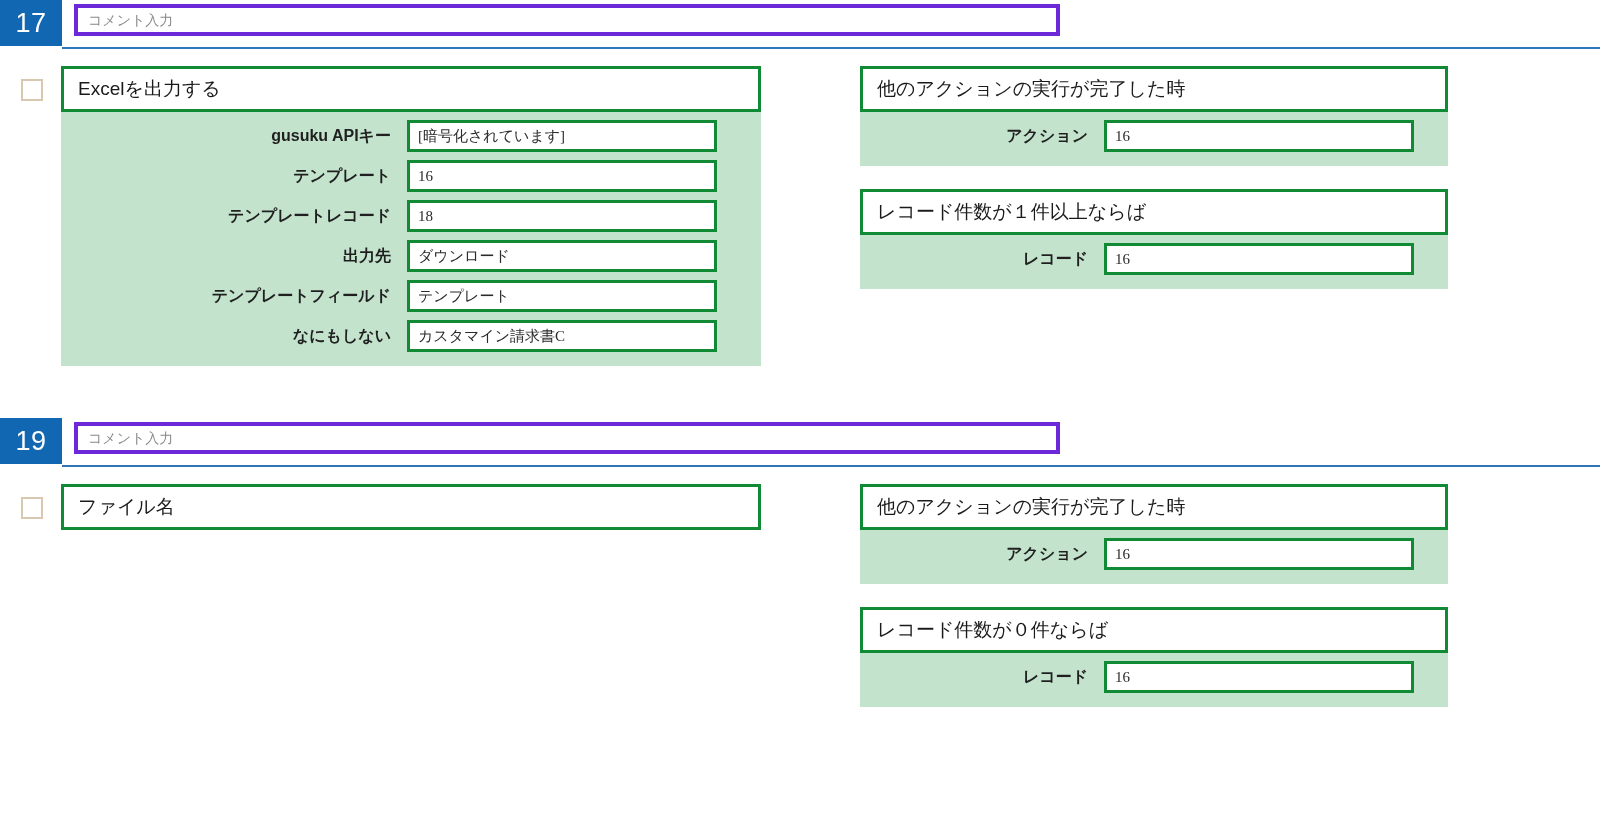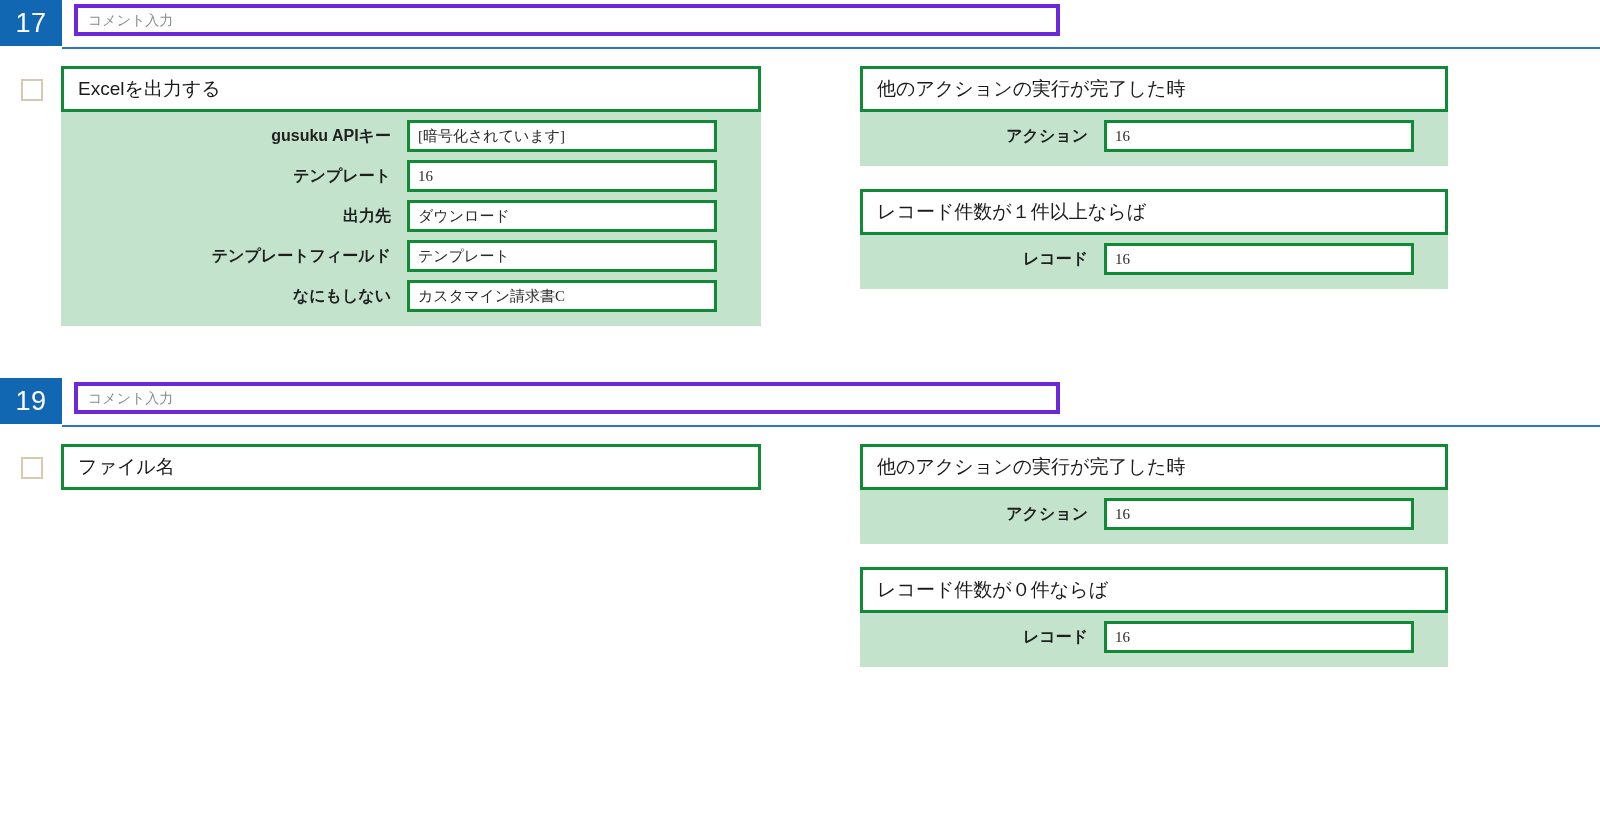--- a/index.html
+++ b/index.html
@@ -178,20 +178,24 @@
           <div class="field-row">
             <div class="field-label">gusuku APIキー</div>
             <input class="field-input" type="text" value="[暗号化されています]" style="">
           </div>
 
           <div class="field-row">
             <div class="field-label">テンプレート</div>
             <input class="field-input" type="text" value="16" style="">
           </div>
 
+          <div class="field-row">
+            <div class="field-label">テンプレートレコード</div>
+            <input class="field-input" type="text" value="18" style="">
+          </div>
 
           <div class="field-row">
             <div class="field-label">出力先</div>
             <input class="field-input" type="text" value="ダウンロード" style="">
           </div>
 
           <div class="field-row">
             <div class="field-label">テンプレートフィールド</div>
             <input class="field-input" type="text" value="テンプレート" style="">
           </div>

